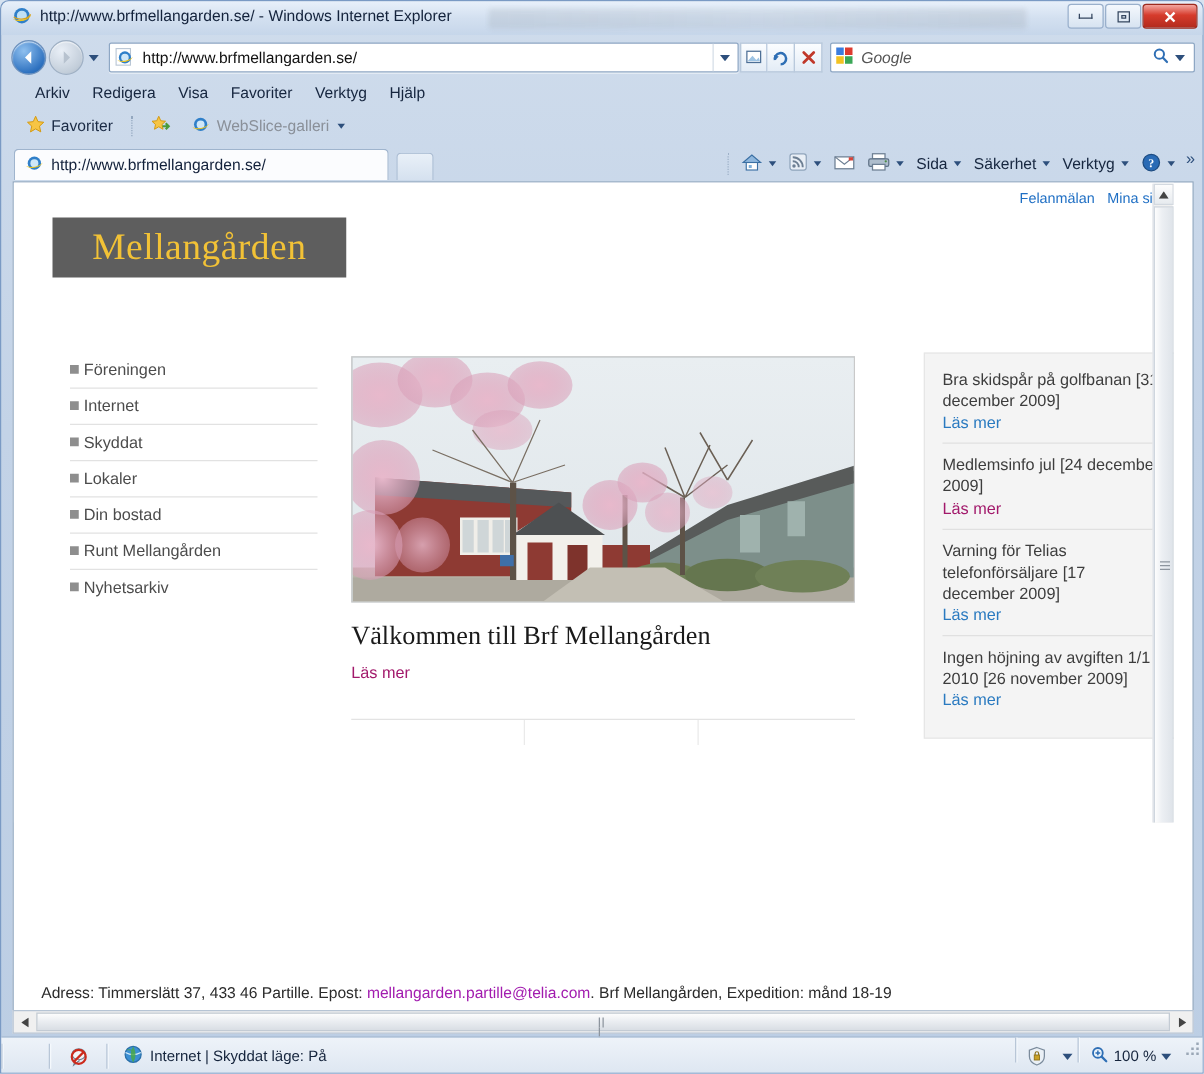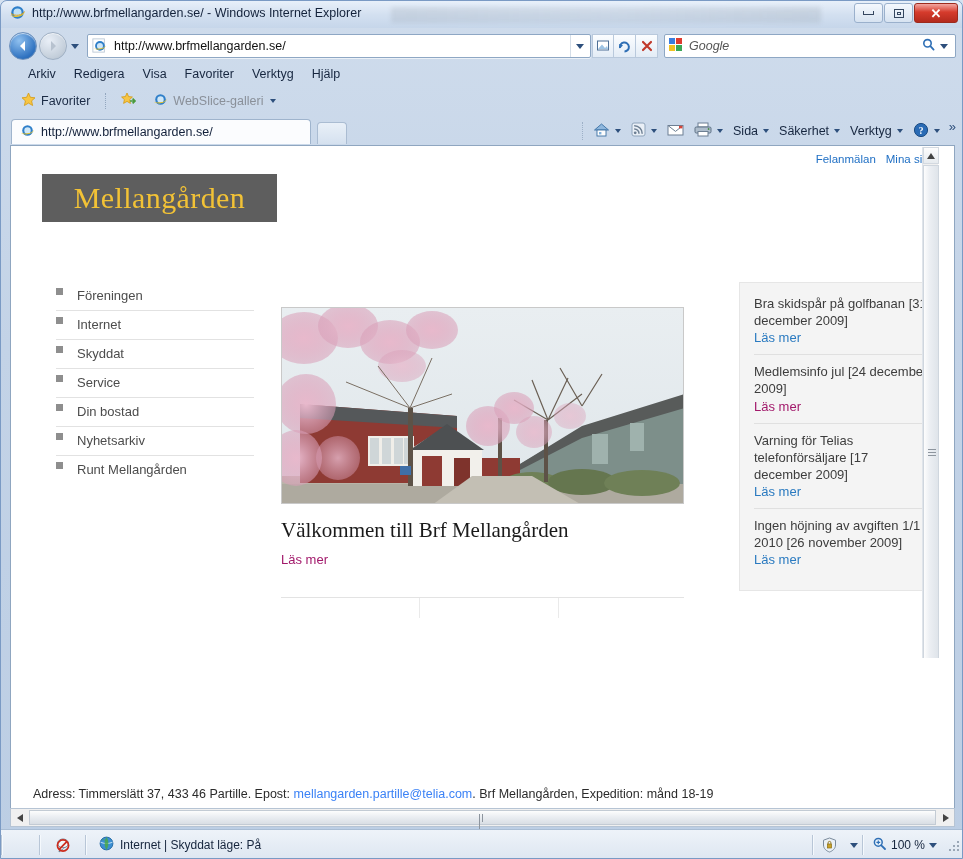--- a/index.html
+++ b/index.html
@@ -168,27 +168,27 @@
   }
   #logo-text{
     font-family:"Liberation Serif",serif;font-size:30px;color:#f2c236;letter-spacing:.4px;
   }
 
   
   #cols{position:absolute;left:0;top:131px;width:928px;}
   #leftnav{position:absolute;left:45px;top:5px;width:198px;}
   .navrow-item{
     border-bottom:1px solid #e2e2e2; padding:6px 0 7px 0;
-    display:flex;align-items:flex-start;gap:14px;
+    display:flex;align-items:center;gap:4px;
   }
   .navrow-item:last-child{border-bottom:none}
   .bullet{width:7px;height:7px;background:#8e8e8e;display:inline-block;flex:0 0 auto}
   .navrow-item span.lbl{font-size:13px;color:#4c4c4c}
 
-  #center{position:absolute;left:270px;top:8px;width:410px;margin-top:22px;}
+  #center{position:absolute;left:270px;top:8px;width:410px;}
   #photo{
     width:403px;height:197px;border:1px solid #c9c9c9;overflow:hidden;position:relative;
     background:#cfd8dc;
   }
   #photo svg{display:block}
   #center h1{
     margin:14px 0 6px 0;font-family:"Liberation Serif",serif;font-weight:normal;
     font-size:21px;color:#1a1a1a;
   }
   #center p.body{
@@ -220,21 +220,21 @@
   
   #badge{position:absolute;left:809px;top:484px;width:102px;height:96px}
 
   
   #footerbar{
     position:absolute;left:9px;top:779px;width:945px;height:28px;
     background:#fff;border-left:1px solid #8fa6c0;border-right:1px solid #8fa6c0;
     display:flex;align-items:center;padding-left:22px;
   }
   #footer-text{font-size:12.5px;color:#2b2b2b;white-space:nowrap}
-  #footer-text a{color:#3b82f6;text-decoration:none}
+  #footer-text a{color:#a21caf;text-decoration:none}
 
   
   #vscroll{
     position:absolute;right:1px;top:1px;width:16px;height:661px;background:#f0f0f0;
     border-left:1px solid #dfe4ea;
   }
   .sb-arrow{
     width:16px;height:17px;background:linear-gradient(180deg,#fdfdfd,#e7ebef);
     border:1px solid #d3d9e0;display:flex;align-items:center;justify-content:center;
   }
@@ -263,21 +263,21 @@
   
   #statusbar{
     position:absolute;left:0;top:828px;width:963px;height:31px;
     background:linear-gradient(180deg,#eef3f9,#dde6f1);
     border-top:1px solid #a9bdd4;display:flex;align-items:center;
   }
   #status-text{padding-left:10px;font-size:12px;color:#15243c;min-width:390px}
   .stsep{width:1px;height:20px;border-left:1px solid #b8c6d7;border-right:1px solid #f5f9fd}
   .stcell{display:flex;align-items:center;justify-content:center;height:31px}
   #st-zone{display:flex;align-items:center;gap:6px;padding:0 12px;font-size:12px;color:#15243c;white-space:nowrap}
-  #st-right{margin-left:auto;display:flex;align-items:center;height:31px}
+  #st-right{margin-left:auto;display:flex;height:31px}
   #st-zoom{display:flex;align-items:center;gap:4px;padding:0 8px;font-size:12px;color:#15243c}
   .resize-grip{width:16px;height:16px;margin-right:3px}
 </style>
 </head>
 <body>
 
 <div id="window">
 
   <div id="titlebar">
     <div id="title-ghost"></div>
@@ -520,33 +520,33 @@
           <div class="navrow-item">
             <span class="bullet"></span>
             <span class="lbl">Internet</span>
           </div>
           <div class="navrow-item">
             <span class="bullet"></span>
             <span class="lbl">Skyddat</span>
           </div>
           <div class="navrow-item">
             <span class="bullet"></span>
-            <span class="lbl">Service</span>
+            <span class="lbl">Lokaler</span>
           </div>
           <div class="navrow-item">
             <span class="bullet"></span>
             <span class="lbl">Din bostad</span>
           </div>
           <div class="navrow-item">
             <span class="bullet"></span>
-            <span class="lbl">Nyhetsarkiv</span>
+            <span class="lbl">Runt Mellangården</span>
           </div>
           <div class="navrow-item">
             <span class="bullet"></span>
-            <span class="lbl">Runt Mellangården</span>
+            <span class="lbl">Nyhetsarkiv</span>
           </div>
         </div>
 
         <div id="center">
           <div id="photo">
             <svg width="403" height="197" viewBox="0 0 403 197">
               <defs>
                 <linearGradient id="sky" x1="0" y1="0" x2="0" y2="1">
                   <stop offset="0%" stop-color="#e9eef1"></stop>
                     <stop offset="100%" stop-color="#dfe6ea"></stop>

